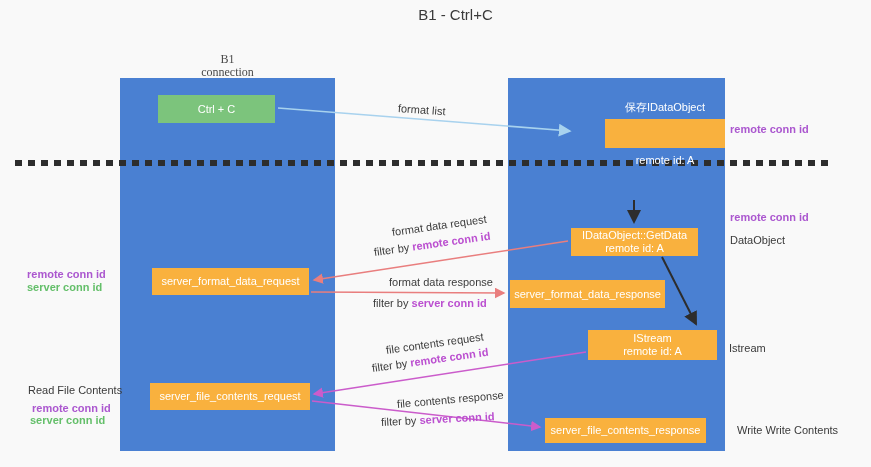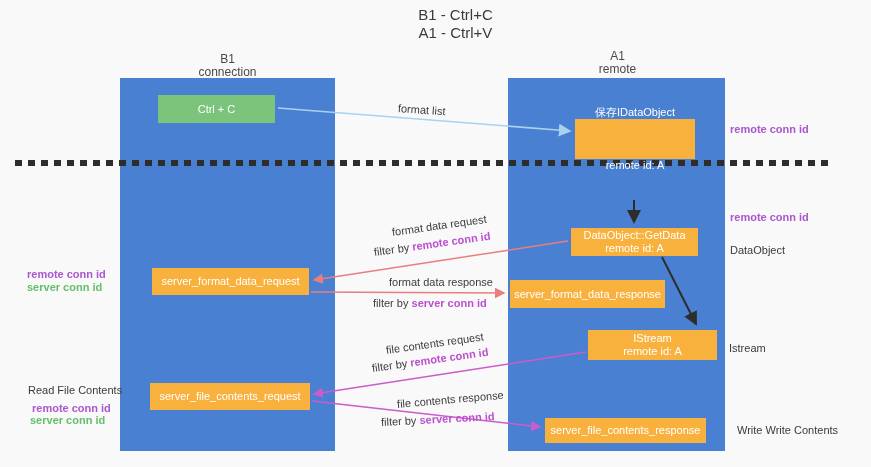--- a/index.html
+++ b/index.html
@@ -31,30 +31,25 @@
   .plain-lbl{color:#3a3a3a;}
   svg.overlay{position:absolute;left:0;top:0;pointer-events:none;}
 </style>
 </head>
 <body>
 
 <div class="stage">
 
   <div class="title">
     <div>B1 - Ctrl+C</div>
-    <div>A1 - Ctrl+V</div>
   </div>
 
-  <div class="col-header" style="left:160px;top:53px;width:135px;">
+  <div class="col-header" style="left:160px;top:53px;width:135px;font-family:Liberation Serif, serif;">
     <div>B1</div>
     <div>connection</div>
-  </div>
-  <div class="col-header" style="left:550px;top:50px;width:135px;">
-    <div>A1</div>
-    <div>remote</div>
   </div>
 
   <div class="column" style="left:120px;top:78px;width:215px;height:373px;"></div>
   <div class="column" style="left:508px;top:78px;width:217px;height:373px;"></div>
 
   <div class="divider"></div>
 
   <svg class="overlay" width="871" height="467" viewBox="0 0 871 467">
     <defs>
       <marker id="head-blue" markerWidth="9" markerHeight="9" refX="7" refY="4" orient="auto">
@@ -76,28 +71,28 @@
     <line x1="568" y1="241" x2="314" y2="280" stroke-width="1.5" marker-end="url(#head-salmon)" stroke="#e97e7e"></line>
     <line x1="311" y1="292" x2="504" y2="293" stroke-width="1.5" marker-end="url(#head-salmon)" stroke="#e97e7e"></line>
     <line x1="586" y1="352" x2="314" y2="394" stroke-width="1.5" marker-end="url(#head-magenta)" stroke="#cb5ccb"></line>
     <line x1="312" y1="401" x2="540" y2="427" stroke-width="1.5" marker-end="url(#head-magenta)" stroke="#cb5ccb"></line>
   </svg>
 
   <div class="box green-box" style="left:158px;top:95px;width:117px;height:28px;">
     <div>Ctrl + C</div>
   </div>
 
-  <div class="box orange-box" style="left:575px;top:119px;width:120px;height:40px;gap:40px;">
+  <div class="box orange-box" style="left:605px;top:119px;width:120px;height:29px;gap:40px;">
     <div>保存IDataObject</div>
     <div>remote id: A</div>
   </div>
 
 
   <div class="box orange-box" style="left:571px;top:228px;width:127px;height:28px;">
-    <div>DataObject::GetData</div>
+    <div>IDataObject::GetData</div>
     <div>remote id: A</div>
   </div>
 
   <div class="box orange-box" style="left:510px;top:280px;width:155px;height:28px;">
     <div>server_format_data_response</div>
   </div>
 
   <div class="box orange-box" style="left:152px;top:268px;width:157px;height:27px;">
     <div>server_format_data_request</div>
   </div>
@@ -136,21 +131,21 @@
   </div>
 
   <div class="lbl rot5" style="left:397px;top:398px;">file contents response</div>
   <div class="lbl rot3" style="left:381px;top:416px;">
     <span>filter by</span>
     <span class="violet">server conn id</span>
   </div>
 
   <div class="lbl purple-lbl" style="left:730px;top:123px;">remote conn id</div>
   <div class="lbl purple-lbl" style="left:730px;top:211px;">remote conn id</div>
-  <div class="lbl plain-lbl" style="left:730px;top:234px;margin-top:10px;">DataObject</div>
+  <div class="lbl plain-lbl" style="left:730px;top:234px;">DataObject</div>
   <div class="lbl plain-lbl" style="left:729px;top:342px;">Istream</div>
   <div class="lbl plain-lbl" style="left:737px;top:424px;">Write Write Contents</div>
 
   <div class="lbl purple-lbl" style="left:27px;top:268px;">remote conn id</div>
   <div class="lbl green-lbl" style="left:27px;top:281px;">server conn id</div>
   <div class="lbl plain-lbl" style="left:28px;top:384px;text-align:center;">Read File Contents</div>
   <div class="lbl purple-lbl" style="left:32px;top:402px;">remote conn id</div>
   <div class="lbl green-lbl" style="left:30px;top:414px;">server conn id</div>
 
 </div>

